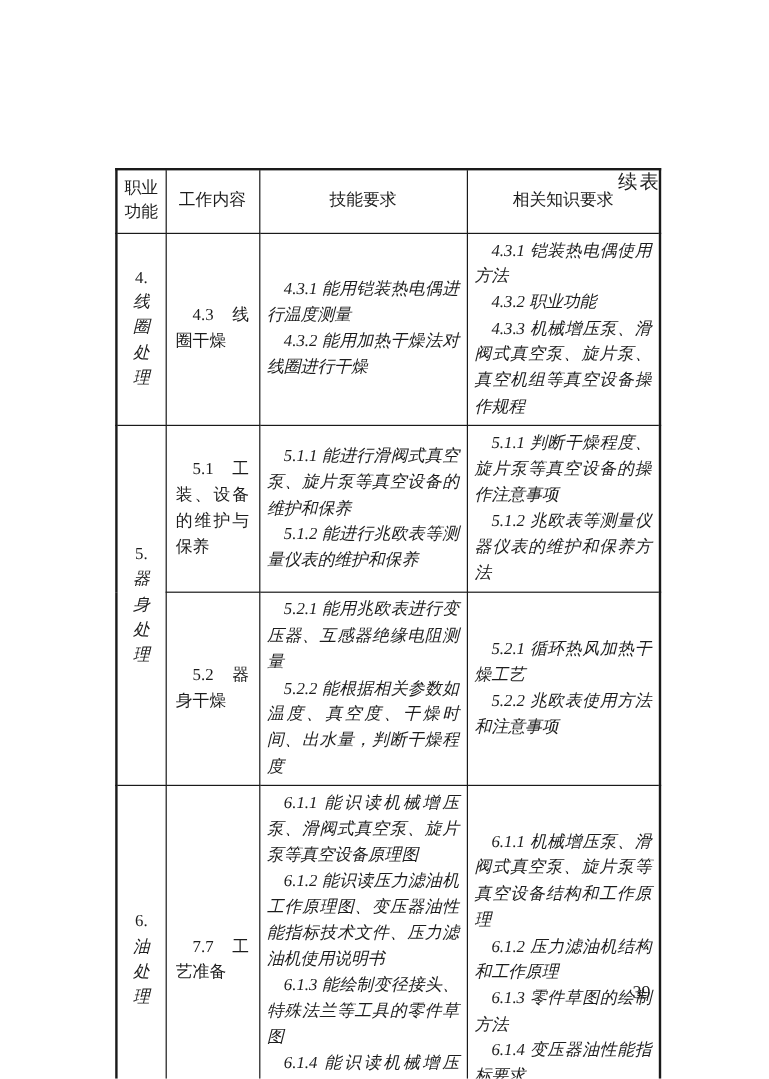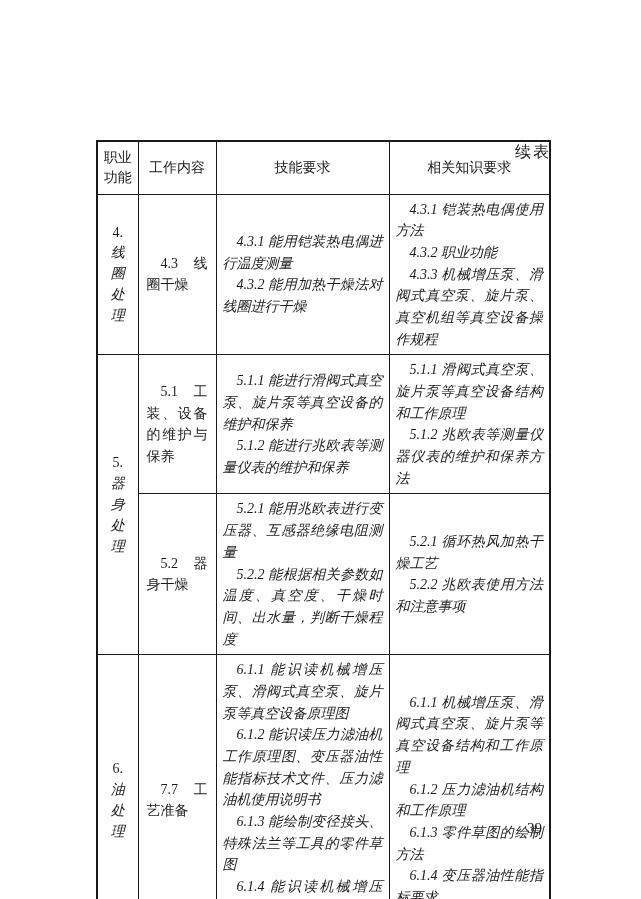--- a/index.html
+++ b/index.html
@@ -96,21 +96,21 @@
         <div class="func-name">器身处理</div>
       </td>
       <td class="work-cell">
         <p class="work-para">5.1 工装、设备的维护与保养</p>
       </td>
       <td class="text-cell">
         <p class="para">5.1.1 能进行滑阀式真空泵、旋片泵等真空设备的维护和保养</p>
         <p class="para">5.1.2 能进行兆欧表等测量仪表的维护和保养</p>
       </td>
       <td class="text-cell">
-        <p class="para">5.1.1 滑阀式真空泵、旋片泵等真空设备结构和工作原理</p>
+        <p class="para">5.1.1 判断干燥程度、旋片泵等真空设备的操作注意事项</p>
         <p class="para">5.1.2 兆欧表等测量仪器仪表的维护和保养方法</p>
       </td>
     </tr>
 
     <tr class="row-5b">
       <td class="work-cell">
         <p class="work-para">5.2 器身干燥</p>
       </td>
       <td class="text-cell">
         <p class="para">5.2.1 能用兆欧表进行变压器、互感器绝缘电阻测量</p>

